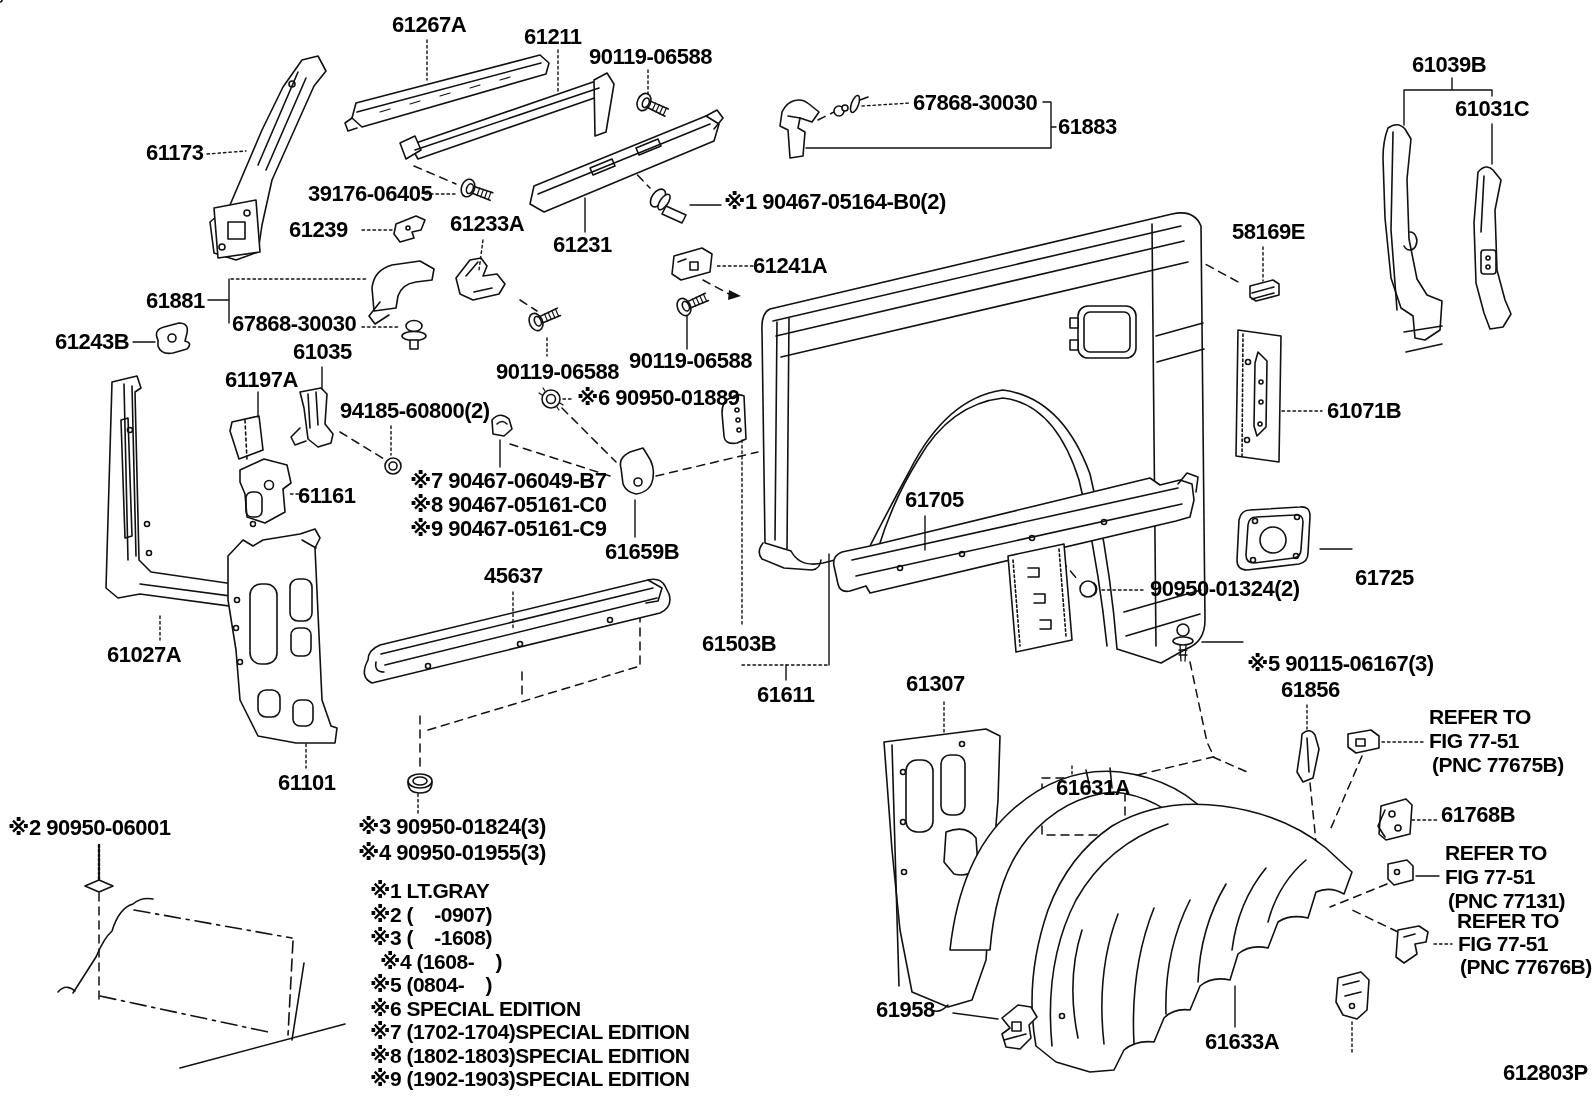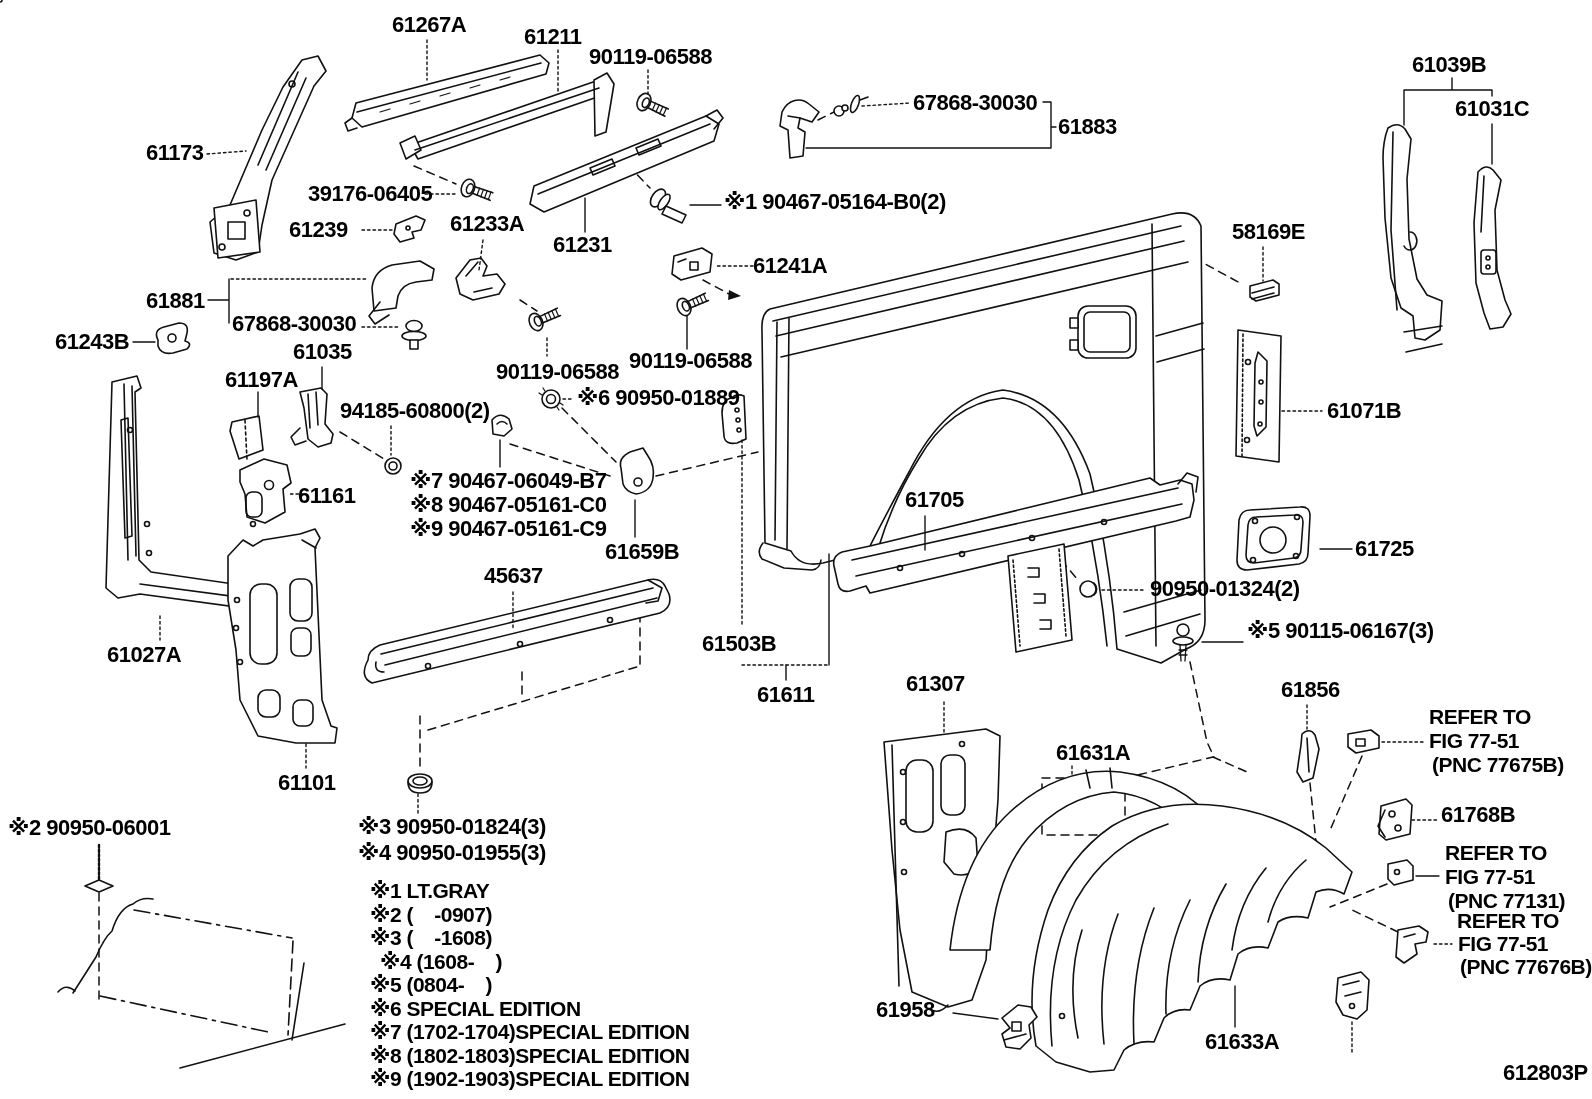--- a/index.html
+++ b/index.html
@@ -433,31 +433,31 @@
 <div class="lbl" style="left:496px;top:361px">90119-06588</div>
 <div class="lbl" style="left:629px;top:350px">90119-06588</div>
 <div class="lbl" style="left:577px;top:387px">※6 90950-01889</div>
 <div class="lbl" style="left:1327px;top:400px">61071B</div>
 <div class="lbl" style="left:410px;top:470px">※7 90467-06049-B7</div>
 <div class="lbl" style="left:410px;top:494px">※8 90467-05161-C0</div>
 <div class="lbl" style="left:410px;top:518px">※9 90467-05161-C9</div>
 <div class="lbl" style="left:298px;top:485px">61161</div>
 <div class="lbl" style="left:605px;top:541px">61659B</div>
 <div class="lbl" style="left:905px;top:489px">61705</div>
-<div class="lbl" style="left:1355px;top:538px">61725</div>
+<div class="lbl" style="left:1355px;top:567px">61725</div>
 <div class="lbl" style="left:484px;top:565px">45637</div>
 <div class="lbl" style="left:1150px;top:578px">90950-01324(2)</div>
 <div class="lbl" style="left:107px;top:644px">61027A</div>
 <div class="lbl" style="left:702px;top:633px">61503B</div>
-<div class="lbl" style="left:1247px;top:620px">※5 90115-06167(3)</div>
+<div class="lbl" style="left:1247px;top:653px">※5 90115-06167(3)</div>
 <div class="lbl" style="left:757px;top:684px">61611</div>
 <div class="lbl" style="left:906px;top:673px">61307</div>
 <div class="lbl" style="left:1281px;top:679px">61856</div>
 <div class="lbl" style="left:278px;top:772px">61101</div>
-<div class="lbl" style="left:1056px;top:742px">61631A</div>
+<div class="lbl" style="left:1056px;top:777px">61631A</div>
 <div class="lbl" style="left:1441px;top:804px">61768B</div>
 <div class="lbl" style="left:8px;top:817px">※2 90950-06001</div>
 <div class="lbl" style="left:358px;top:816px">※3 90950-01824(3)</div>
 <div class="lbl" style="left:358px;top:842px">※4 90950-01955(3)</div>
 <div class="lbl" style="left:876px;top:999px">61958</div>
 <div class="lbl" style="left:1205px;top:1031px">61633A</div>
 <div class="lbl" style="left:1318px;top:1109px">61645B</div>
 <div class="lbl" style="left:1503px;top:1062px">612803P</div>
 
 <div class="lbl sm" style="left:1429px;top:706px">REFER TO</div>

